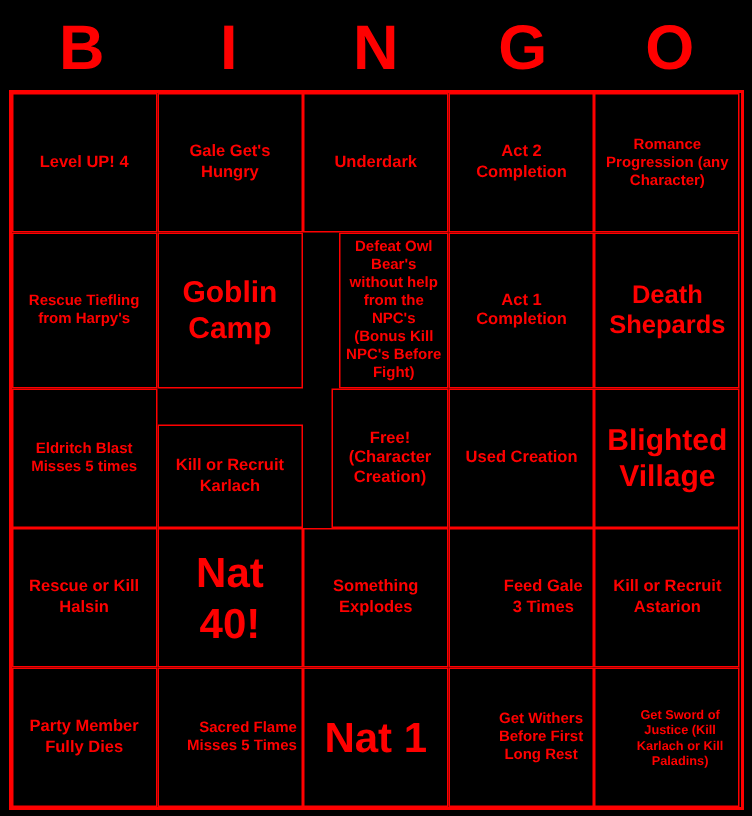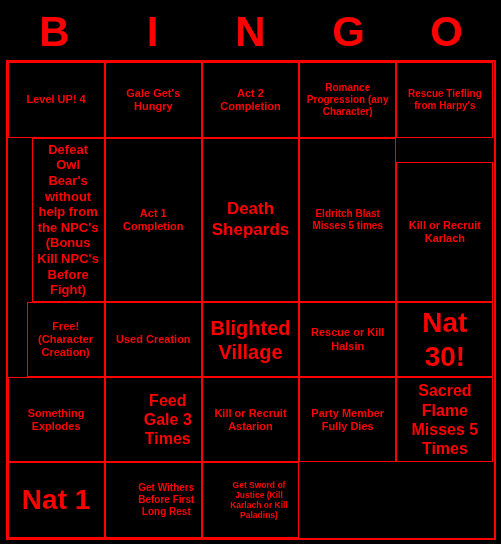--- a/index.html
+++ b/index.html
@@ -64,34 +64,36 @@
 <div id="bingo-header">
 <div class="bingo-letter">B</div>
     <div class="bingo-letter">I</div>
     <div class="bingo-letter">N</div>
     <div class="bingo-letter">G</div>
     <div class="bingo-letter">O</div>
   </div>
 <div id="bingo-grid">
 <div class="cell" style="font-size: 11px;">Level UP! 4</div>
     <div class="cell" style="font-size: 11px;">Gale Get's Hungry</div>
+    <div class="cell" style="font-size: 11px;">Underdark</div>
     <div class="cell" style="font-size: 11px;">Act 2 Completion</div>
     <div class="cell" style="font-size: 10px;">Romance Progression (any Character)</div>
     <div class="cell" style="font-size: 10px;">Rescue Tiefling from Harpy's</div>
-    <div class="cell small-text" style="font-size: 13px; margin-left: 24px;">Defeat Owl Bear's without help from the NPC's (Bonus Kill NPC's Before Fight)</div>
+    <div class="cell large-text" style="font-size: 20px;">Goblin Camp</div>
+    <div class="cell small-text" style="font-size: 10px; margin-left: 24px;">Defeat Owl Bear's without help from the NPC's (Bonus Kill NPC's Before Fight)</div>
     <div class="cell" style="font-size: 11px;">Act 1 Completion</div>
     <div class="cell" style="font-size: 17px;">Death Shepards</div>
     <div class="cell" style="font-size: 10px;">Eldritch Blast Misses 5 times</div>
     <div class="cell" style="font-size: 11px; margin-top: 24px;">Kill or Recruit Karlach</div>
     <div class="cell" style="font-size: 11px; margin-left: 19px;">Free! (Character Creation)</div>
     <div class="cell" style="font-size: 11px;">Used Creation</div>
     <div class="cell large-text" style="font-size: 20px;">Blighted Village</div>
     <div class="cell" style="font-size: 11px;">Rescue or Kill Halsin</div>
-    <div class="cell xlarge-text" style="font-size: 28px;">Nat 30!</div>
+    <div class="cell xlarge-text" style="font-size: 28px;">Nat 40!</div>
     <div class="cell" style="font-size: 11px;">Something Explodes</div>
-    <div class="cell" style="font-size: 16px; padding-left: 32px;">Feed Gale 3 Times</div>
+    <div class="cell" style="font-size: 11px; padding-left: 32px;">Feed Gale 3 Times</div>
     <div class="cell" style="font-size: 11px;">Kill or Recruit Astarion</div>
     <div class="cell" style="font-size: 11px;">Party Member Fully Dies</div>
-    <div class="cell" style="font-size: 16px;">Sacred Flame Misses 5 Times</div>
+    <div class="cell" style="font-size: 10px; text-align: right;">Sacred Flame Misses 5 Times</div>
     <div class="cell xlarge-text" style="font-size: 28px;">Nat 1</div>
     <div class="cell" style="font-size: 10px; padding-left: 29px;">Get Withers Before First Long Rest</div>
     <div class="cell small-text" style="font-size: 8.5px; padding-left: 20px;">Get Sword of Justice (Kill Karlach or Kill Paladins)</div>
   </div>
 
 </body></html>

